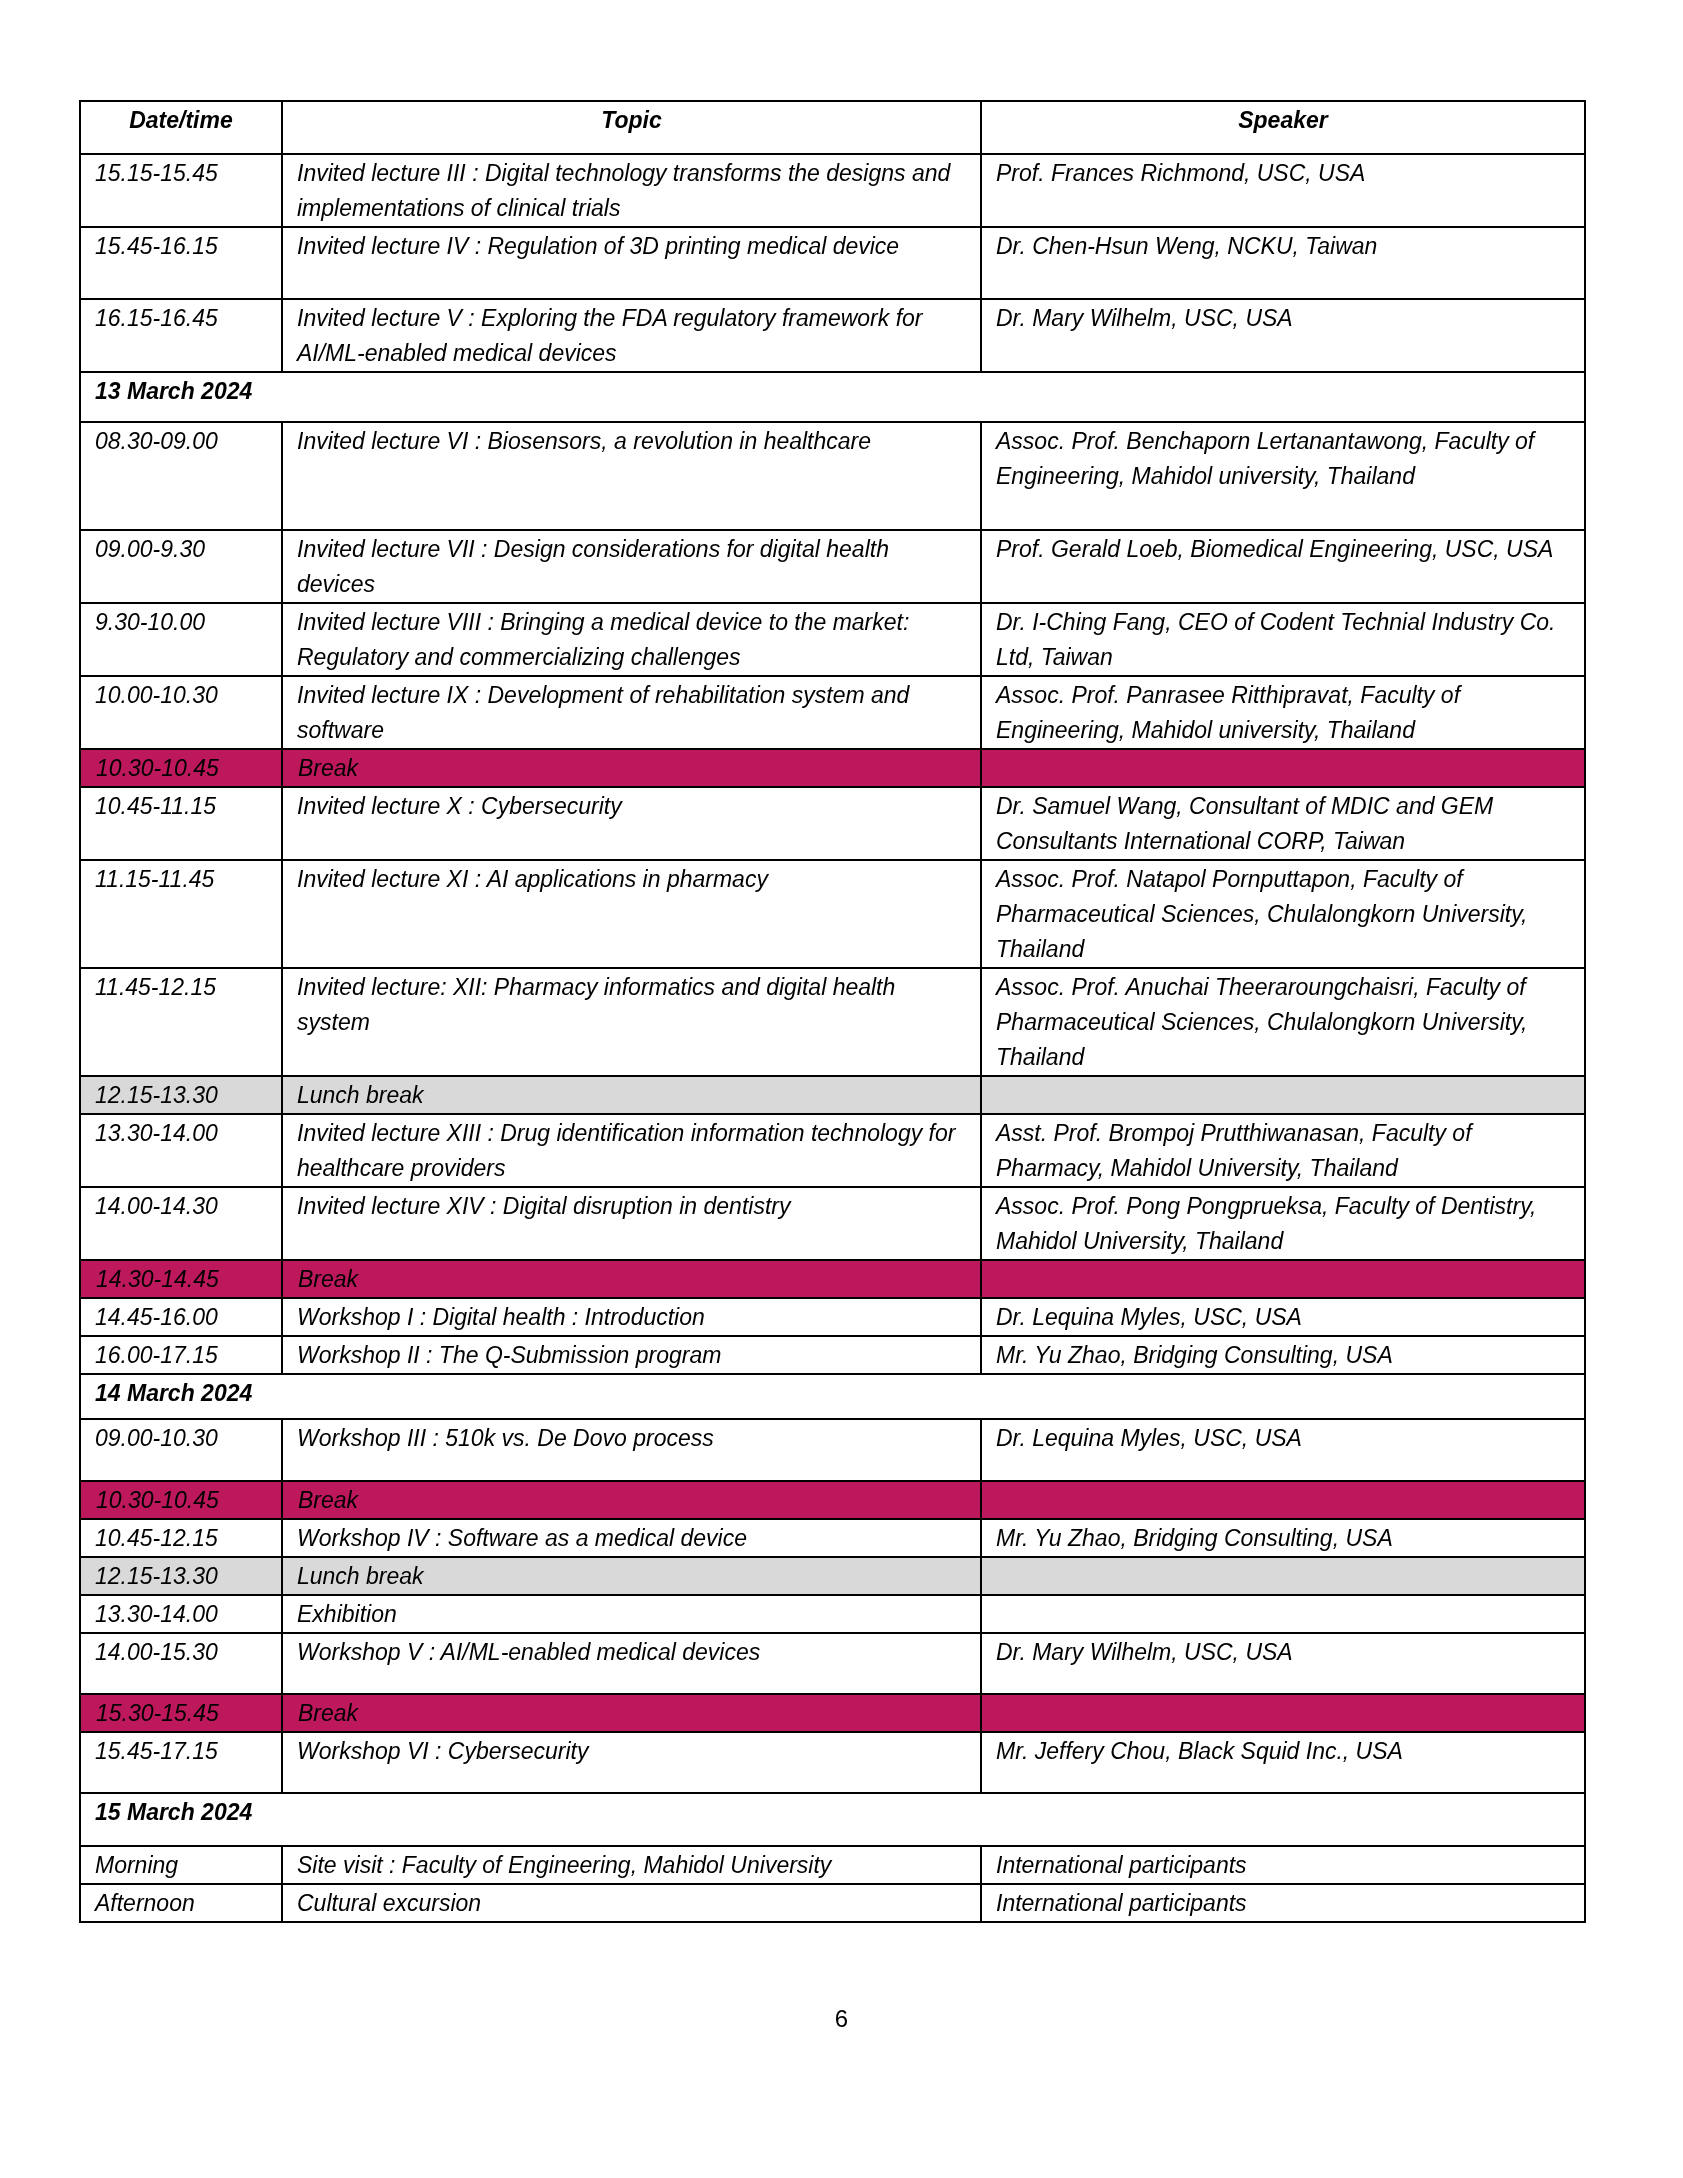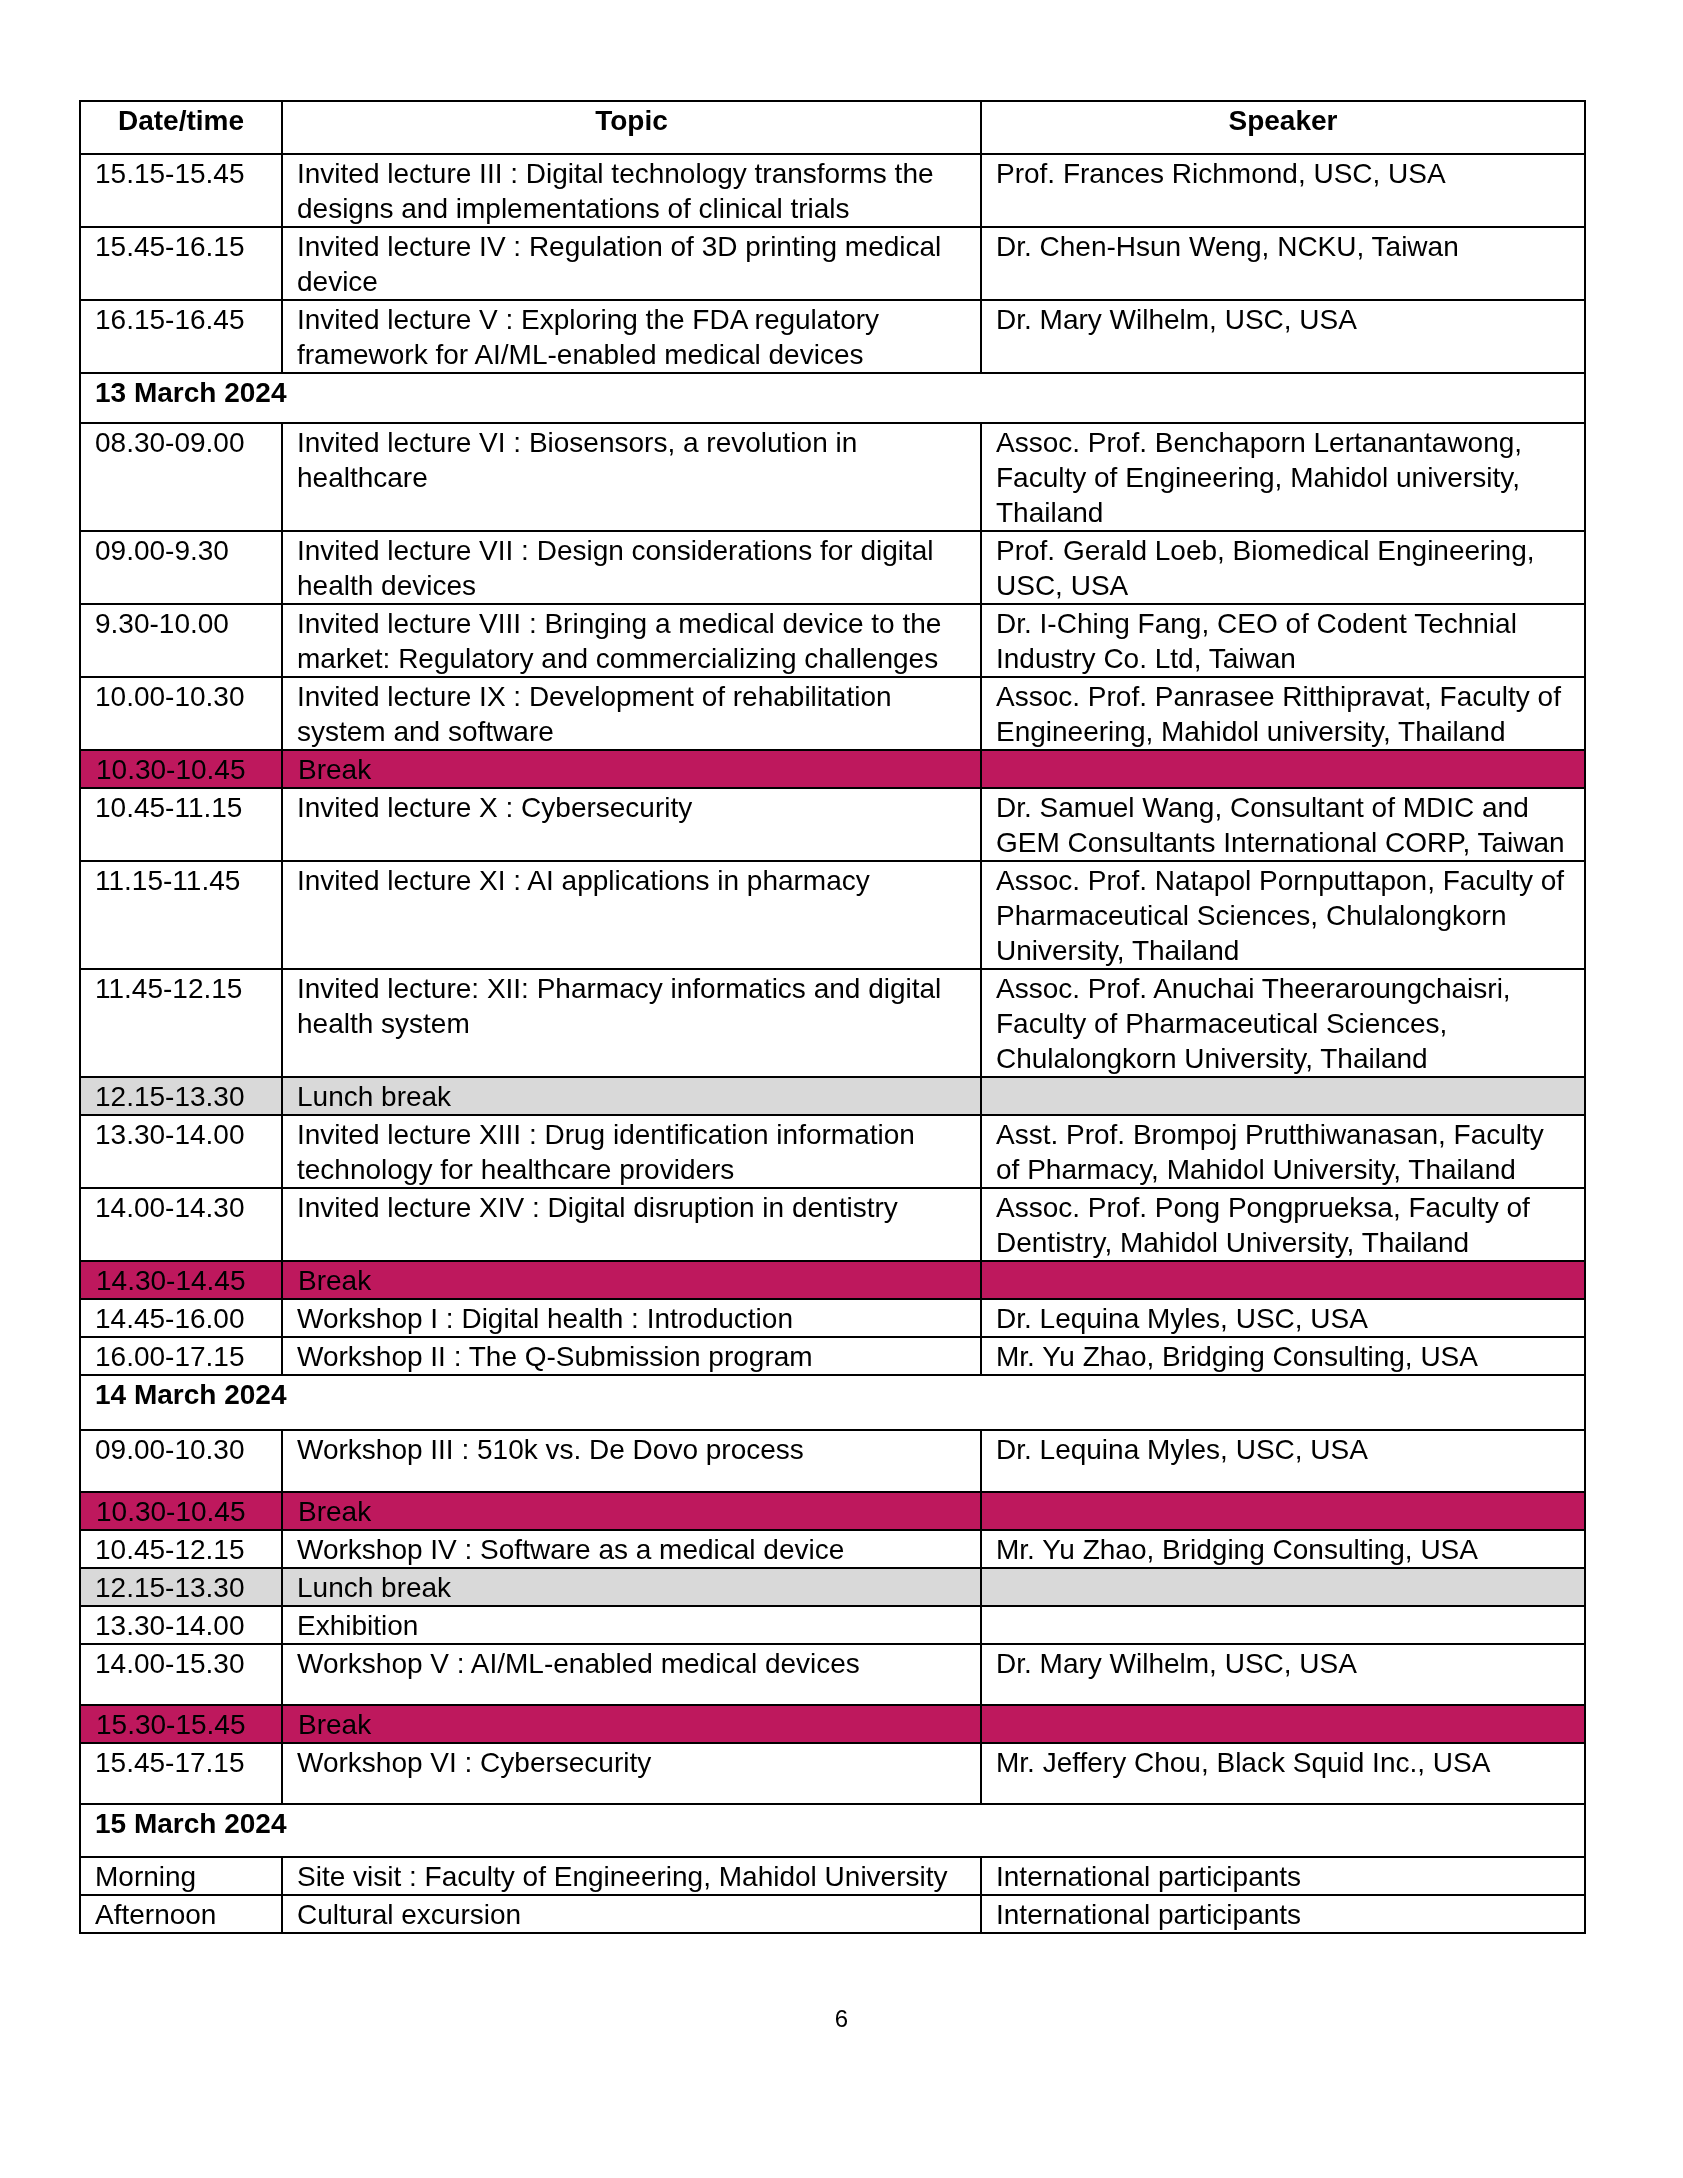--- a/index.html
+++ b/index.html
@@ -1,17 +1,17 @@
 <!DOCTYPE html>
 <html><head>
 <meta charset="utf-8">
 <style>
   html, body { margin:0; padding:0; background:#fff; }
   body { width:1683px; height:2178px; position:relative; font-family:"Liberation Sans", sans-serif; color:#000; }
-  table.sched { position:absolute; left:79px; top:100px; width:1505px; border-collapse:collapse; table-layout:fixed; font-size:28px; line-height:35px; }
+  table.sched { position:absolute; left:79px; top:100px; width:1505px; border-collapse:collapse; table-layout:fixed; font-size:23px; line-height:35px;font-style:italic; }
   table.sched td, table.sched th { border:2.5px solid #000; vertical-align:top; padding:1px 14px 0 14px; }
   table.sched th { font-weight:bold; text-align:center; height:50px; }
   col.c1 { width:202px; } col.c2 { width:699px; } col.c3 { width:604px; }
   tr.break td { background:#be185d;padding-left:15px; }
   tr.lunch td { background:#d9d9d9; }
   tr.date td { font-weight:bold; }
   .page-num { position:absolute; top:2005px; left:0; width:1683px; text-align:center; font-size:24px; }
 </style>
 </head>
 <body>
@@ -111,21 +111,21 @@
       <tr style="height: 37px;">
         <td>14.45-16.00</td>
         <td>Workshop I : Digital health : Introduction</td>
         <td>Dr. Lequina Myles, USC, USA</td>
       </tr>
       <tr style="height: 36px; border-radius: 12px;">
         <td>16.00-17.15</td>
         <td>Workshop II : The Q-Submission program</td>
         <td>Mr. Yu Zhao, Bridging Consulting, USA</td>
       </tr>
-      <tr class="date" style="height: 55px; border-radius: 21px;">
+      <tr class="date" style="height: 45px; border-radius: 21px;">
         <td colspan="3">14 March 2024</td>
       </tr>
       <tr style="height: 62px;">
         <td>09.00-10.30</td>
         <td>Workshop III : 510k vs. De Dovo process</td>
         <td>Dr. Lequina Myles, USC, USA</td>
       </tr>
       <tr class="break" style="height: 37px;">
         <td>10.30-10.45</td>
         <td>Break</td>

